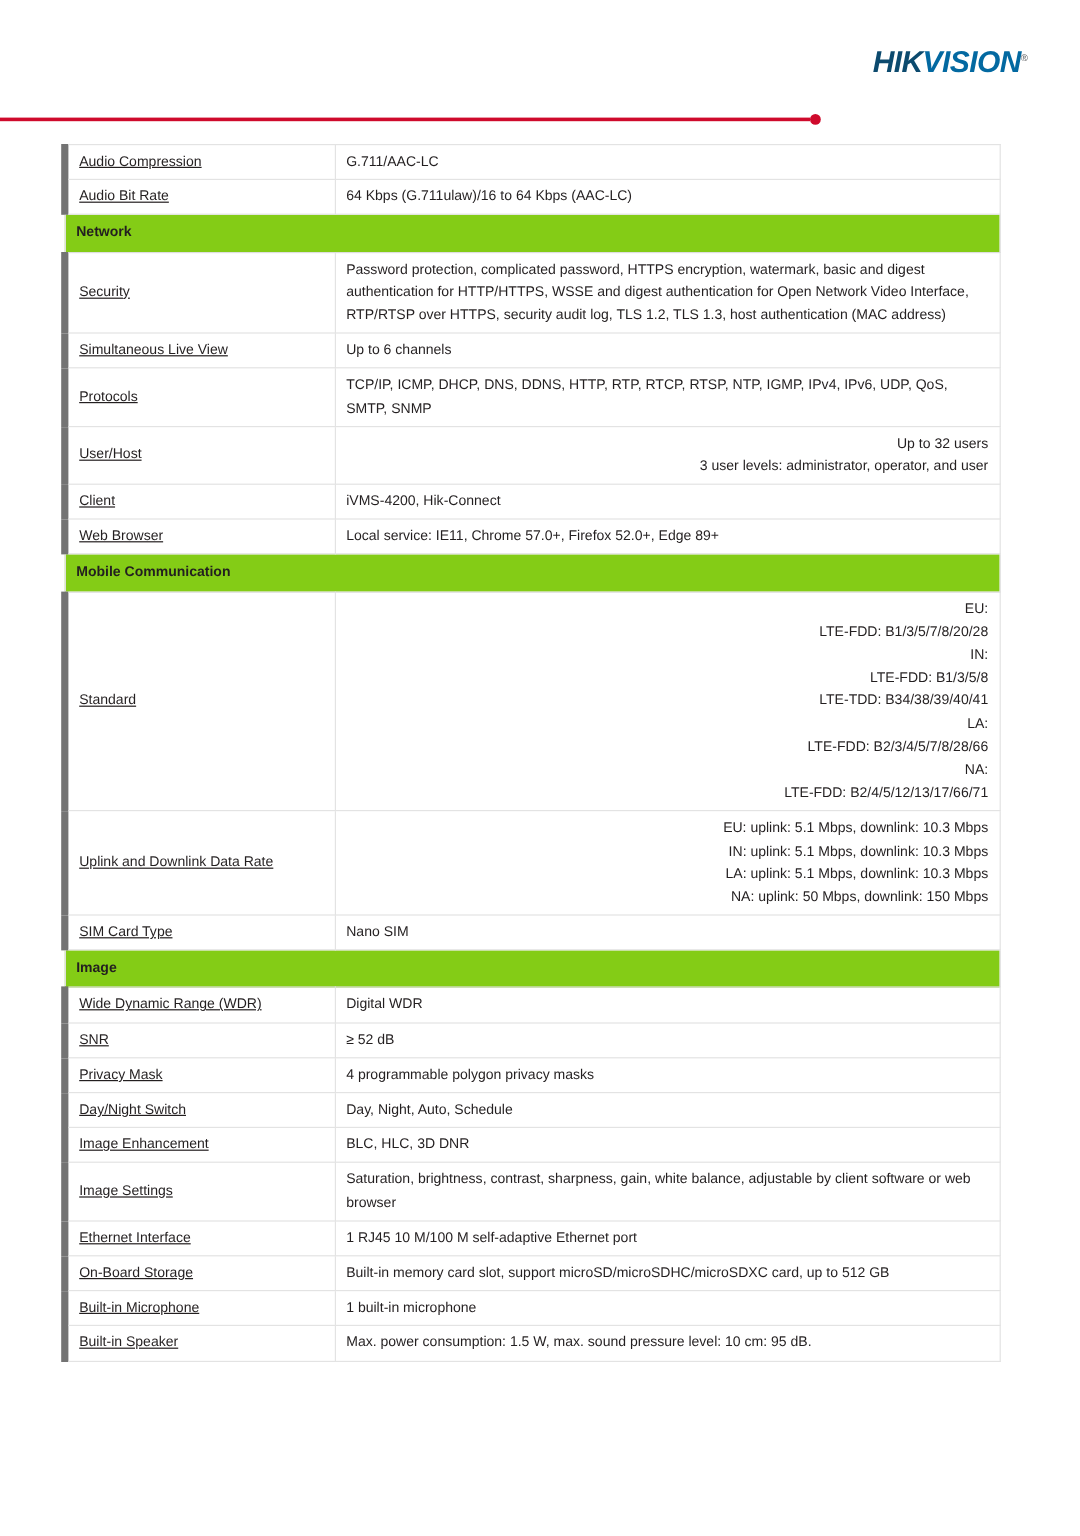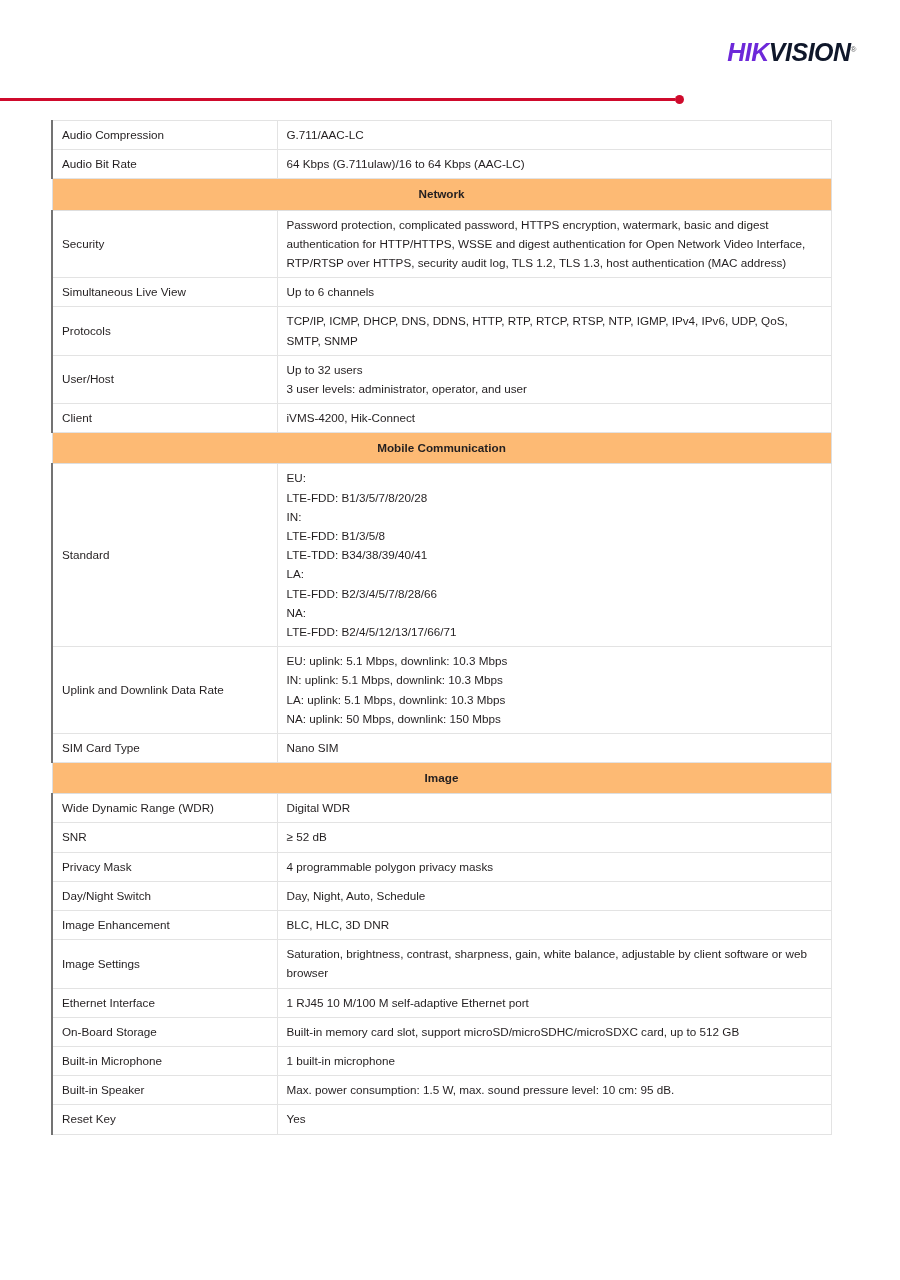--- a/index.html
+++ b/index.html
@@ -34,22 +34,22 @@
     position: absolute;
     right: 44px;
     top: 40px;
     font-size: 25px;
     font-weight: bold;
     font-style: italic;
     letter-spacing: -0.5px;
     line-height: 1;
     white-space: nowrap;
   }
-  .logo .hik { color: #6d28d9; }
-  .logo .vision { color: #0f172a; }
+  .logo .hik { color: #0c4a6e; }
+  .logo .vision { color: #0369a1; }
   .logo .reg {
     color: #58595b;
     font-size: 8px;
     font-style: normal;
     vertical-align: super;
     font-weight: normal;
   }
 
   .rule-wrap {
     position: absolute;
@@ -90,32 +90,33 @@
   .spec-table col.c2 { width: 554px; }
 
   .spec-table td {
     border: 1px solid #e3e3e3;
     padding: 4px 9px 5px 9px;
     vertical-align: middle;
     line-height: 1.64;
     color: #231f20;
   }
   .spec-table td.label {
-    border-left: 2px solid #737373;
+    border-left: 6px solid #737373;
+    text-decoration: underline;
   }
   .spec-table tr.section td {
-    background: #fdba74;
+    background: #84cc16;
     font-weight: bold;
     padding-top: 5px;
     padding-bottom: 6px;
     border-color: #dedede;
-    text-align: center;
   }
   .spec-table td.value .ml {
     display: block;
+    text-align: right;
   }
   .spec-table td.value .para {
     display: block;
   }
 </style>
 </head>
 <body>
 
 <div class="page">
 
@@ -171,20 +172,26 @@
           <td class="label">User/Host</td>
           <td class="value">
             <span class="ml">Up to 32 users</span>
             <span class="ml">3 user levels: administrator, operator, and user</span>
           </td>
         </tr>
         <tr>
           <td class="label">Client</td>
           <td class="value">
             <span class="para">iVMS-4200, Hik-Connect</span>
+          </td>
+        </tr>
+        <tr>
+          <td class="label">Web Browser</td>
+          <td class="value">
+            <span class="para">Local service: IE11, Chrome 57.0+, Firefox 52.0+, Edge 89+</span>
           </td>
         </tr>
         <tr class="section">
           <td colspan="2">Mobile Communication</td>
         </tr>
         <tr>
           <td class="label">Standard</td>
           <td class="value">
             <span class="ml">EU:</span>
             <span class="ml">LTE-FDD: B1/3/5/7/8/20/28</span>
@@ -268,22 +275,16 @@
           <td class="value">
             <span class="para">1 built-in microphone</span>
           </td>
         </tr>
         <tr>
           <td class="label">Built-in Speaker</td>
           <td class="value">
             <span class="para">Max. power consumption: 1.5 W, max. sound pressure level: 10 cm: 95 dB.</span>
           </td>
         </tr>
-        <tr>
-          <td class="label">Reset Key</td>
-          <td class="value">
-            <span class="para">Yes</span>
-          </td>
-        </tr>
       </tbody>
   </table>
 
 </div>
 
 </body></html>

